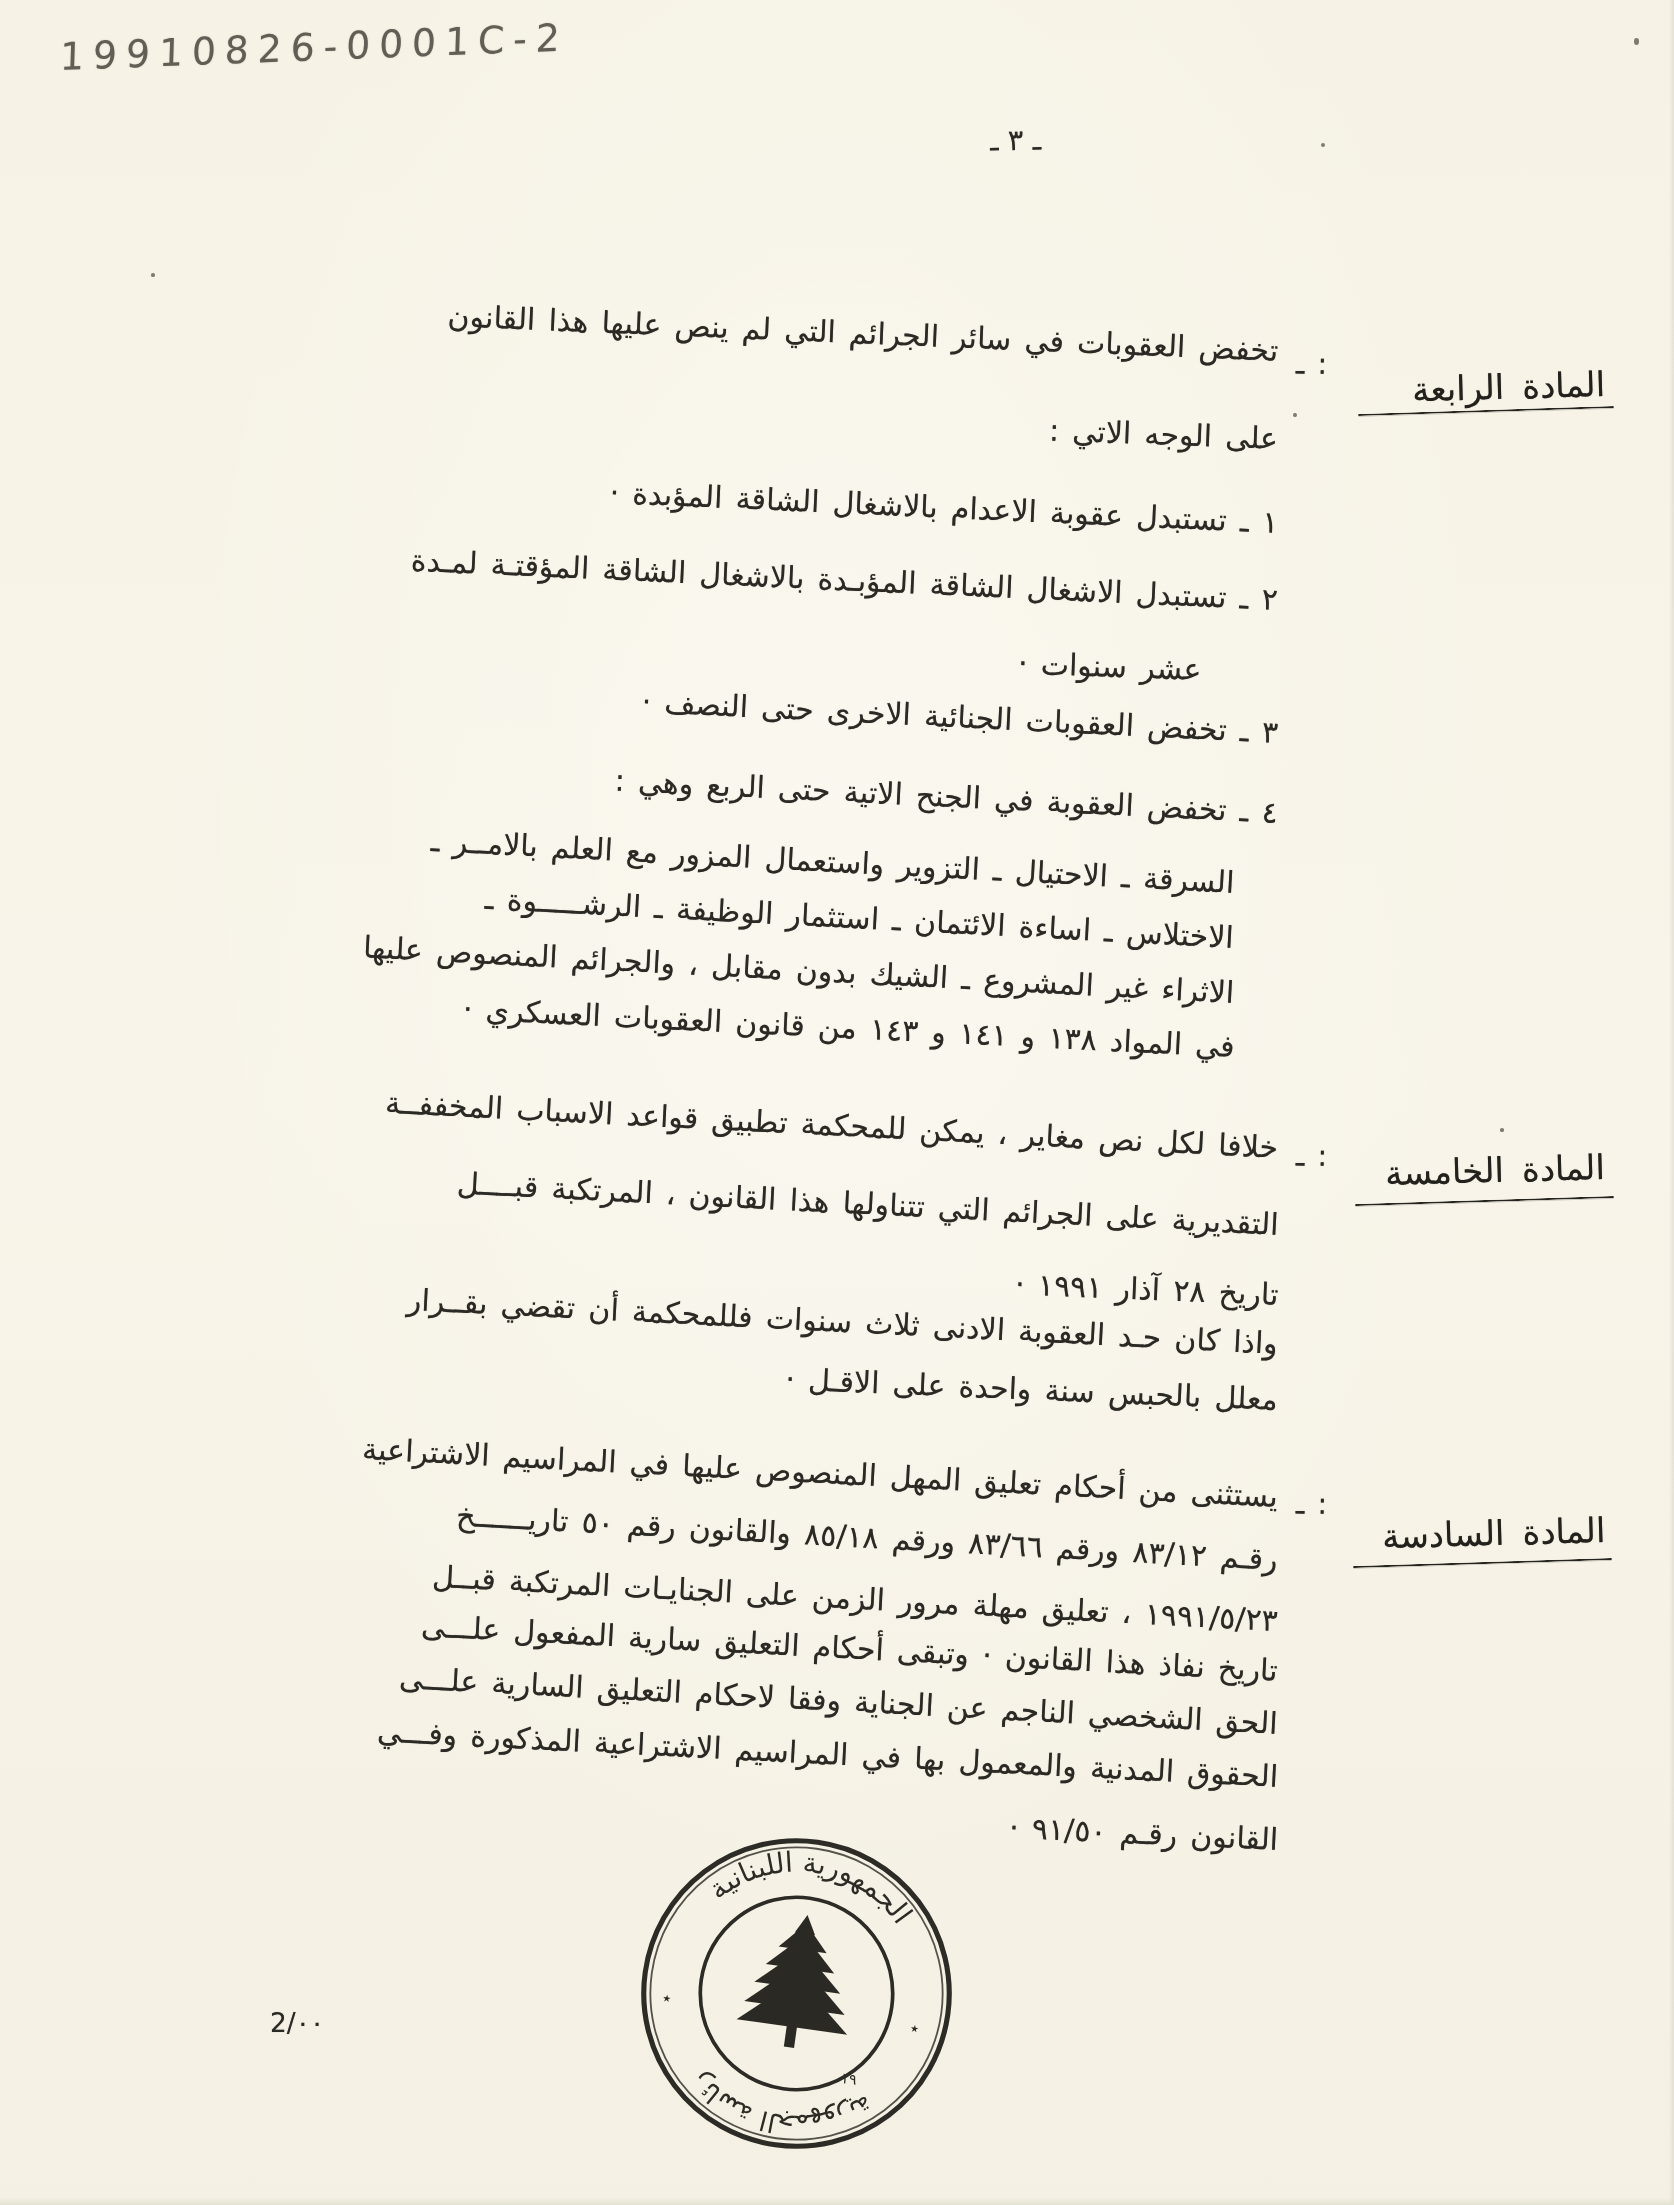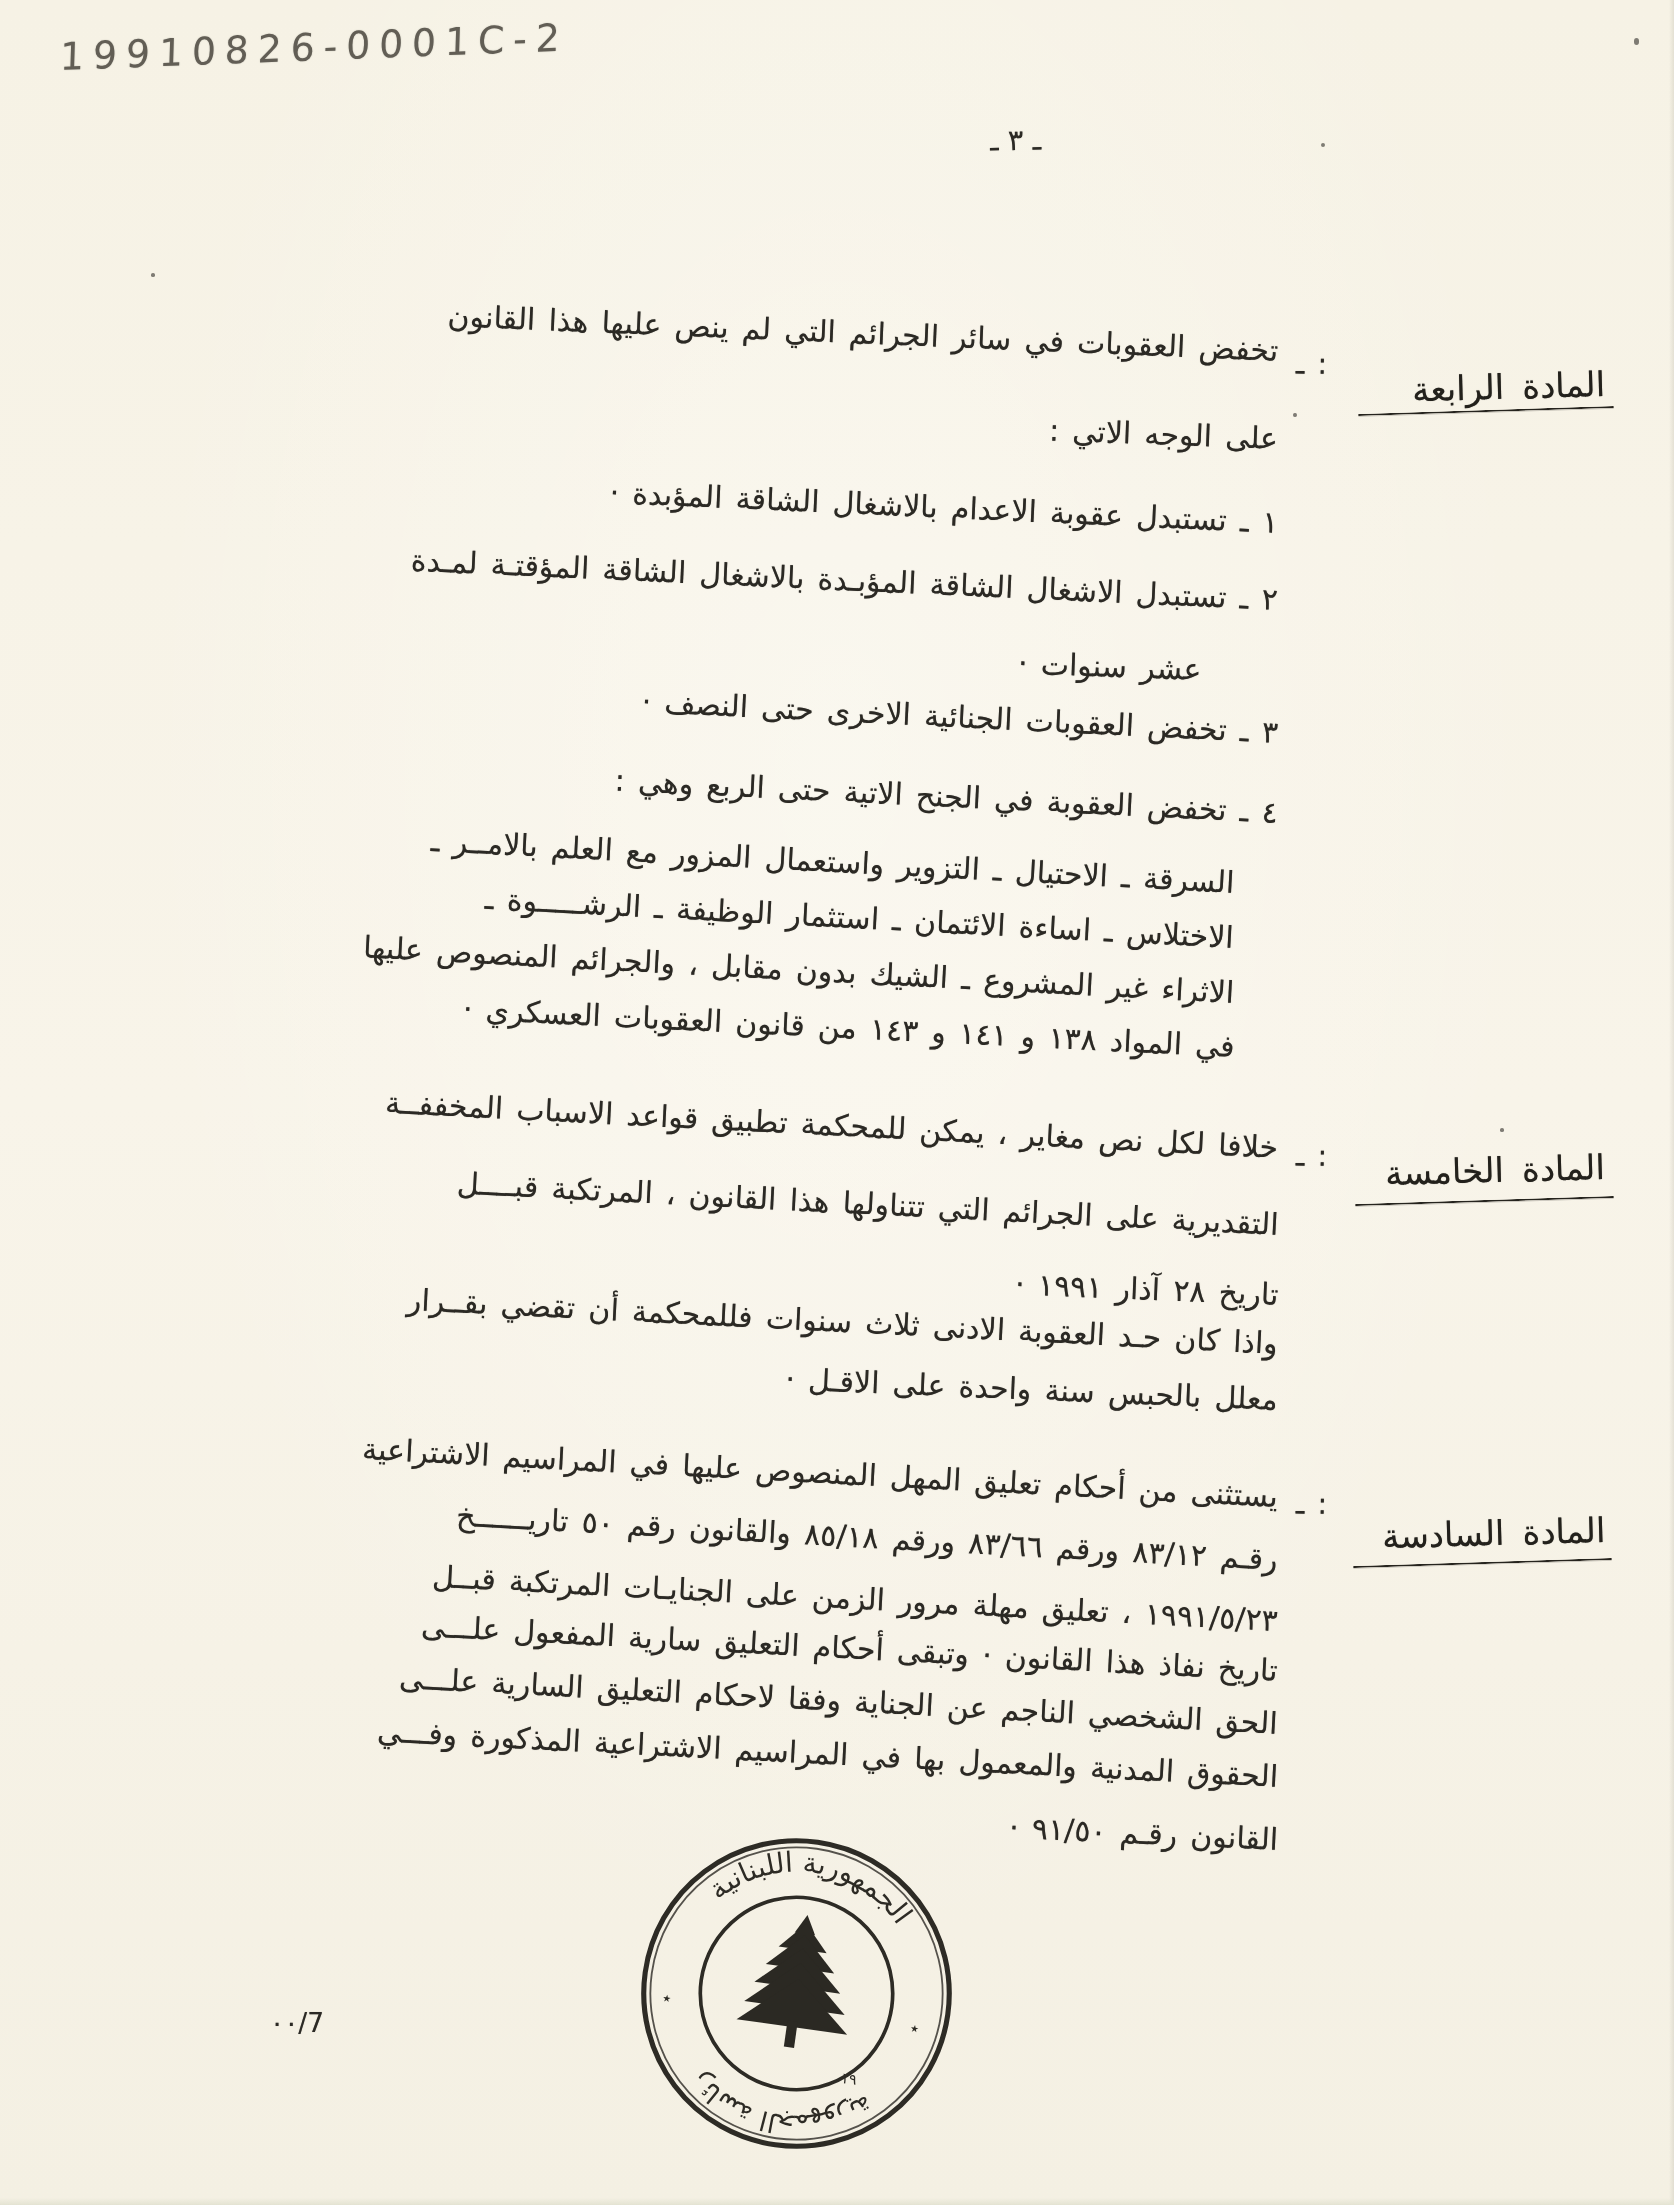--- a/index.html
+++ b/index.html
@@ -96,21 +96,21 @@
   <span class="tl sep" style="right:348px; top:1485px; --r:1deg;">: ـ</span>
 
   <span class="tl" style="right:397px; top:1477px; --r:3deg;">يستثنى من أحكام تعليق المهل المنصوص عليها في المراسيم الاشتراعية</span>
   <span class="tl" style="right:397px; top:1540px; --r:3.1deg;">رقـم ٨٣/١٢ ورقم ٨٣/٦٦ ورقم ٨٥/١٨ والقانون رقم ٥٠ تاريــــــخ</span>
   <span class="tl" style="right:397px; top:1601px; --r:3deg;">١٩٩١/٥/٢٣ ، تعليق مهلة مرور الزمن على الجنايـات المرتكبة قبــل</span>
   <span class="tl" style="right:397px; top:1651px; --r:3deg;">تاريخ نفاذ هذا القانون · وتبقى أحكام التعليق سارية المفعول علـــى</span>
   <span class="tl" style="right:397px; top:1704px; --r:3deg;">الحق الشخصي الناجم عن الجناية وفقا لاحكام التعليق السارية علـــى</span>
   <span class="tl" style="right:397px; top:1757px; --r:2.9deg;">الحقوق المدنية والمعمول بها في المراسيم الاشتراعية المذكورة وفـــي</span>
   <span class="tl" style="right:397px; top:1820px; --r:2.6deg;">القانون رقـم  ٩١/٥٠ ·</span>
 
-  <div class="contmark">7/٠٠</div>
+  <div class="contmark">٠٠/2</div>
 
   <svg class="seal" width="329" height="329" viewBox="0 0 448 448">
     <g fill="none" stroke="#2d2b25">
       <circle cx="224" cy="224" r="208" stroke-width="7"></circle>
       <circle cx="224" cy="224" r="199" stroke-width="2.5" opacity=".8"></circle>
       <circle cx="224" cy="224" r="131" stroke-width="5"></circle>
     </g>
     <defs>
       <path id="arcTop" d="M 58,224 A 166,166 0 0 1 390,224"></path>
       <path id="arcBottom" d="M 390,224 A 166,166 0 0 1 58,224"></path>

